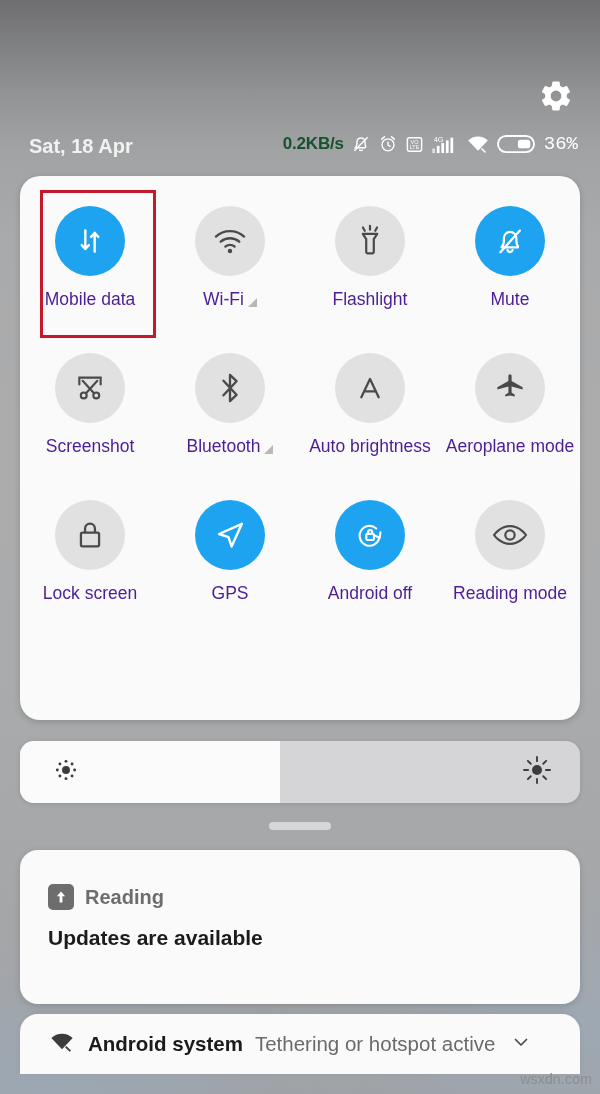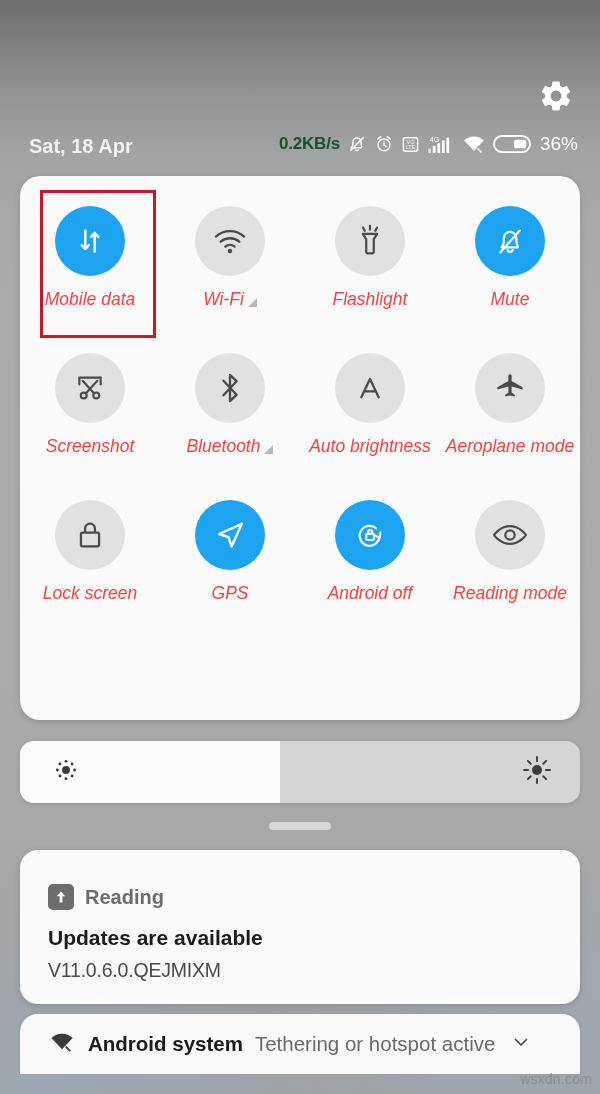--- a/index.html
+++ b/index.html
@@ -42,21 +42,21 @@
     position: absolute; left: 29px; top: 135px;
     font-size: 20px; color: #f2f2f2; font-weight: 700;
   }
   .gear-btn { position: absolute; right: 26px; top: 78px; width: 36px; height: 36px; }
   .status-icons {
     position: absolute; right: 22px; top: 133px;
     display: flex; align-items: center; gap: 7px;
     color: #ffffff;
   }
   .netspeed { font-size: 17px; font-weight: bold; color:#14532d; letter-spacing:-0.2px;}
-  .battery-pct { font-size: 19px; font-weight: 500; color:#fff; margin-left:2px;}
+  .battery-pct { font-size: 19px; font-weight: 500; color:#fff; margin-left:2px;font-family:Liberation Mono, monospace;}
   .si { display:flex; align-items:center; }
 
   
   .qs-panel {
     position: absolute; left: 20px; top: 176px; width: 560px; height: 544px;
     background: #fafafa; border-radius: 20px;
     box-shadow: 0 2px 7px rgba(0,0,0,0.17);
     overflow: hidden;
   }
   .tile-grid {
@@ -67,22 +67,22 @@
     display: flex; flex-direction: column; align-items: center;
     padding-top: 16px; height: 147px;
   }
   .tile-circle {
     width: 70px; height: 70px; border-radius: 50%;
     background: #e1e1e1;
     display: flex; align-items: center; justify-content: center;
   }
   .tile-circle.on { background: #1ea3f0; }
   .tile-label {
-    margin-top: 13px; font-size: 17.5px; color: #ef4444;
-    white-space: nowrap; display: flex; align-items: center; gap: 4px; font-style: italic;
+    margin-top: 13px; font-size: 17.5px; color: #4c1d95;
+    white-space: nowrap; display: flex; align-items: center; gap: 4px;
   }
   .tri-badge {
     display:inline-block; width:0; height:0;
     border-left: 9px solid transparent; border-bottom: 9px solid #b8b8b8;
     position: relative; top: 3px;
   }
 
   
   .brightness {
     position: absolute; left: 20px; top: 741px; width: 560px; height: 62px;
@@ -404,21 +404,20 @@
 <div class="notif-card">
   <div class="notif-app">
     <span class="updater-badge">
       <svg width="16" height="16" viewBox="0 0 16 16">
         <path fill="#fff" d="M8 2.6 12.2 7.2H9.4v6.2H6.6V7.2H3.8z"></path>
       </svg>
     </span>
     <span class="notif-app-name">Reading</span>
   </div>
   <div class="notif-title">Updates are available</div>
-  <div class="notif-body">V11.0.6.0.QEJMIXM</div>
 </div>
 
 <div class="notif-card2">
   <span>
     <svg width="28" height="24" viewBox="0 0 26 22">
       <path d="M13 17.8 3.1 7.4a14.3 14.3 0 0 1 19.8 0z" fill="#3c3c3c"></path>
       <path d="M16.4 15.2l4.3 4.3" stroke="#3c3c3c" stroke-width="1.7" fill="none"></path>
     </svg>
   </span>
   <span class="sys-name">Android system</span>

